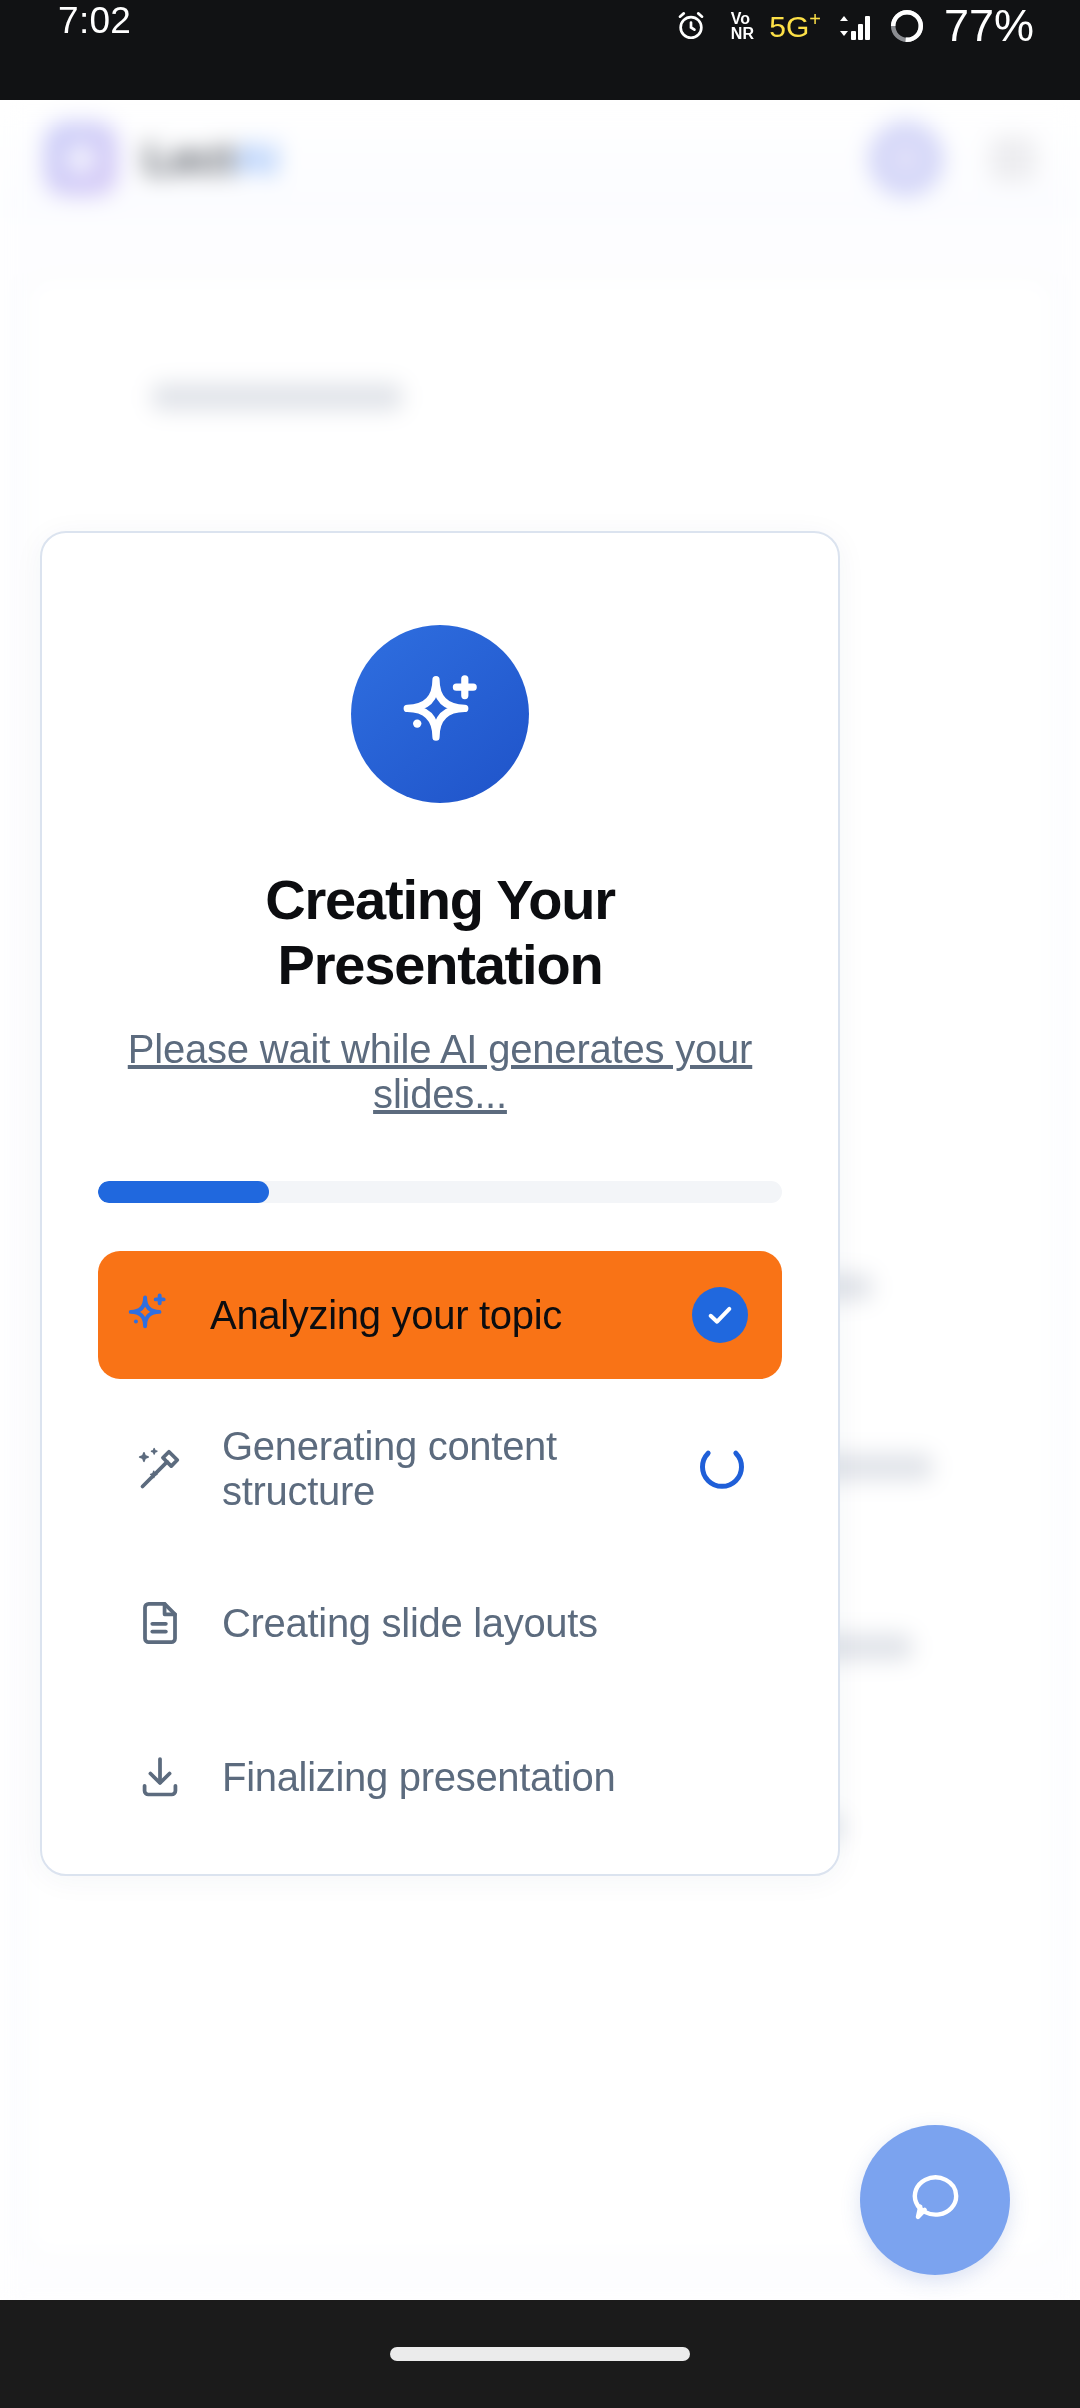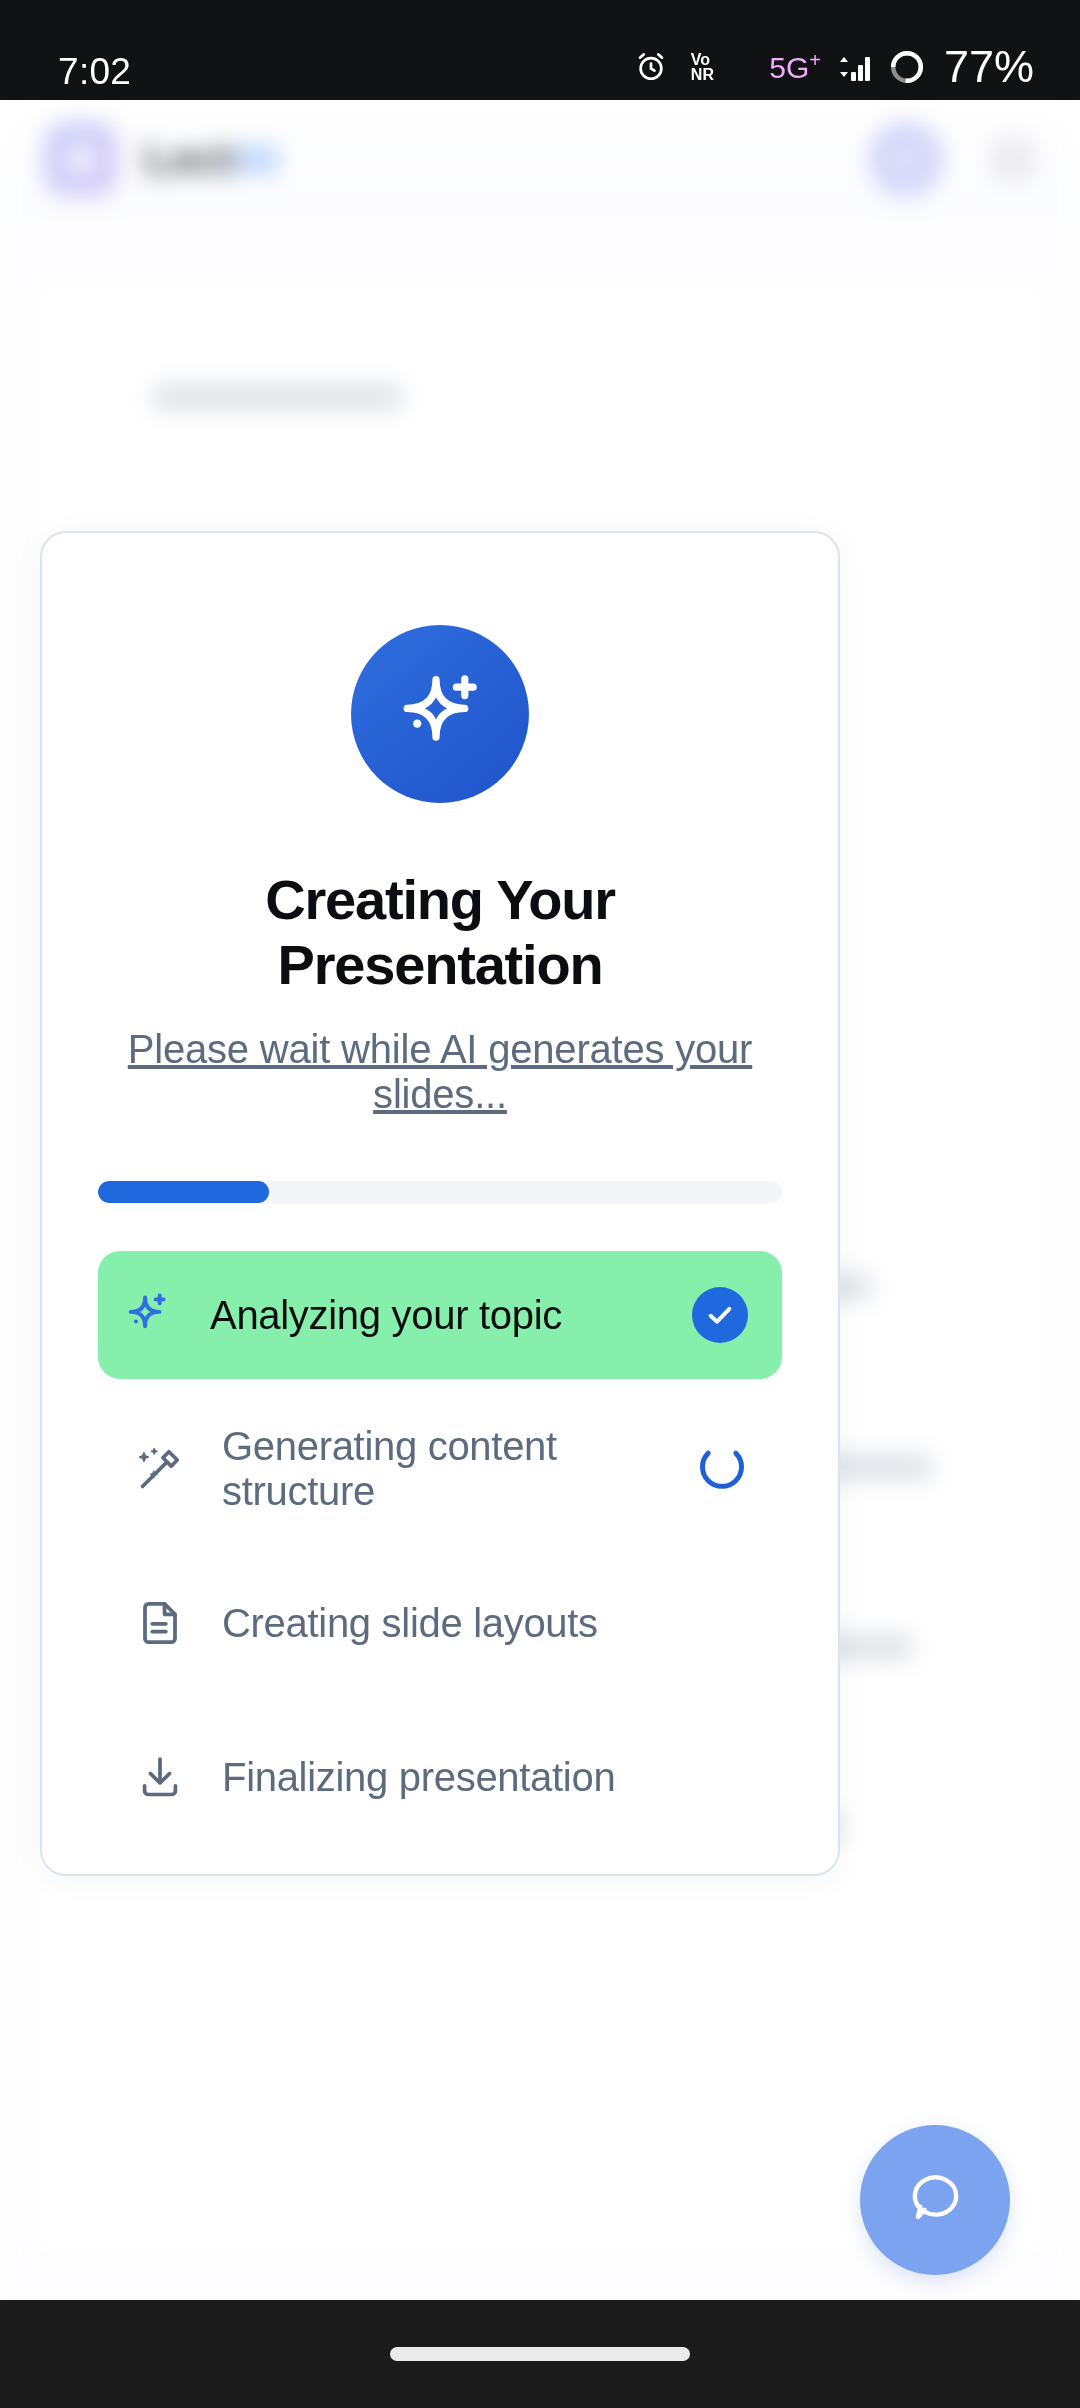--- a/index.html
+++ b/index.html
@@ -15,43 +15,42 @@
     width:1080px; height:2408px;
     background:#ffffff;
     overflow:hidden;
   }
 
   
   .statusbar {
     position:absolute; top:0; left:0;
     width:1080px; height:100px;
     background:#111214;
-    display:flex; align-items:flex-end;
+    display:flex; align-items:flex-start;
     padding:0 46px 7px 58px;
     color:#ffffff;
     z-index:60;
   }
   .status-time {
     font-size:37px; letter-spacing:0.3px;
     font-weight:400; color:#ffffff;
   }
   .status-right {
     margin-left:auto;
     display:flex; align-items:center; gap:15px;
   }
   .status-right svg { display:block; }
   .vonr {
     display:flex; flex-direction:column;
     line-height:0.95; font-size:16px; font-weight:700;
     letter-spacing:0.2px; color:#ffffff;margin-left:8px;
   }
   .net-label {
-    font-size:30px; font-weight:500; color:#f0abfc;
+    font-size:30px; font-weight:500; color:#fde047;
     letter-spacing:0px;
-    margin-left:40px;
   }
   .net-label sup { font-size:20px; vertical-align:super; }
   .battery-pct {
     font-size:45px; font-weight:400; color:#ffffff;
     margin-left:4px;
   }
 
   
   .app-bg {
     position:absolute; top:100px; left:0;
@@ -165,21 +164,21 @@
 
   
   .steps { margin-top:48px; }
   .step {
     display:flex; align-items:center;
     height:128px;
     padding:0 34px;
     border-radius:22px;
     margin-bottom:26px;
   }
-  .step.active { background:#86efac;padding-left:22px; }
+  .step.active { background:#f97316;padding-left:22px; }
   .step-icon {
     width:56px; height:56px;
     display:flex; align-items:center; justify-content:center;
     flex:0 0 56px;
   }
   .step-label {
     margin-left:34px;
     font-size:40px;
     letter-spacing:-0.3px;
     color:#5c6b7e;

